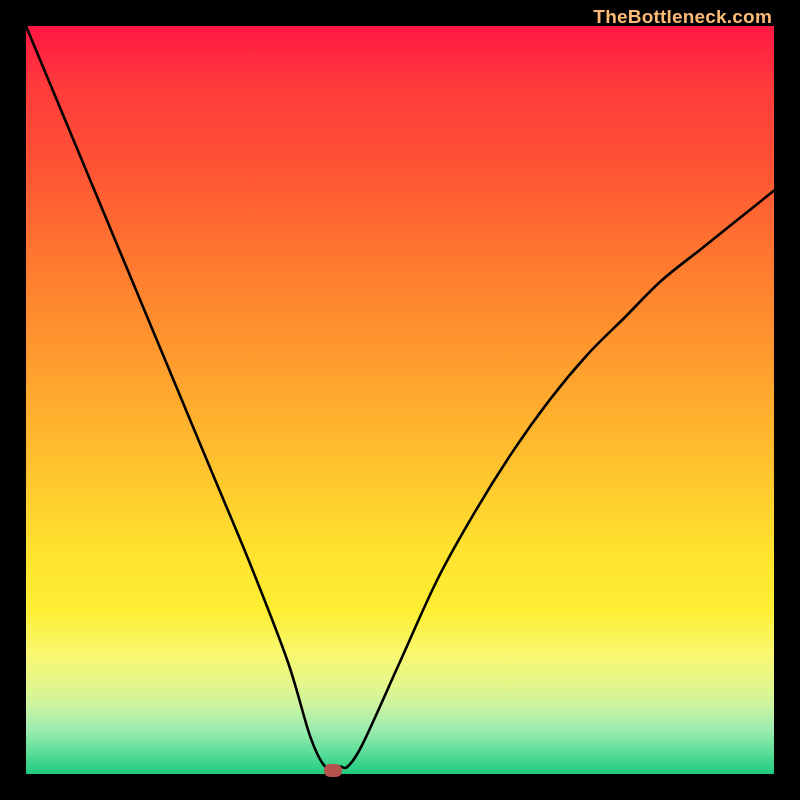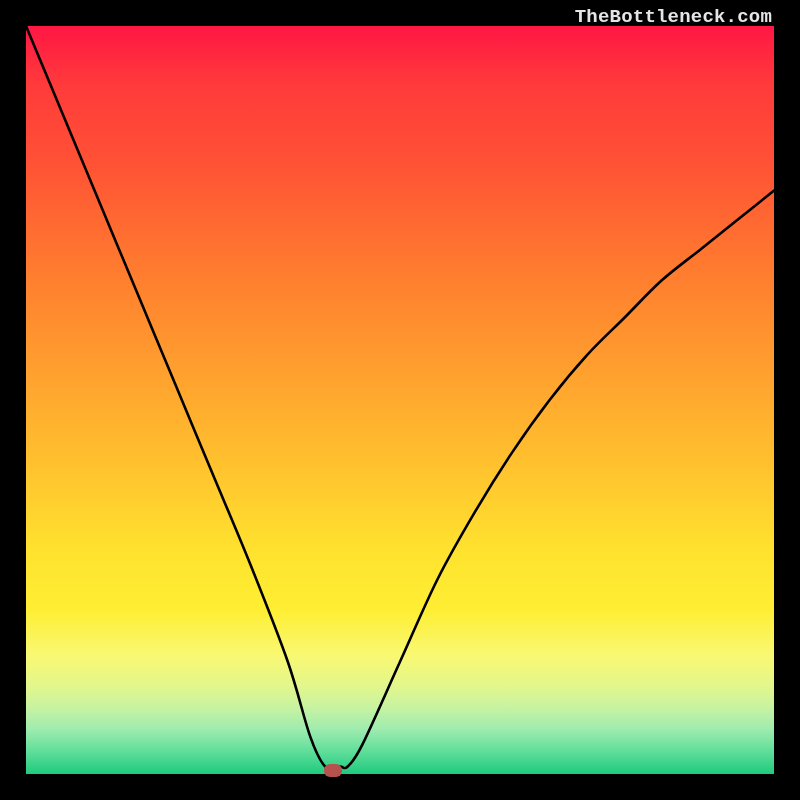--- a/index.html
+++ b/index.html
@@ -29,24 +29,24 @@
       #e4f78a 88%,
       #c9f3a1 91%,
       #9eecaf 94%,
       #5fde9a 97%,
       #1fca7e 100%);
   }
   .watermark {
     position: absolute;
     top: 6px;
     right: 28px;
-    font-family: Liberation Mono, monospace;
+    font-family: Liberation Sans, sans-serif;
     font-size: 19px;
     font-weight: 600;
-    color: #e5e5e5;
+    color: #fdba74;
     letter-spacing: 0.2px;
   }
   .marker {
     position: absolute;
     width: 18px;
     height: 13px;
     background: #b6524d;
     border-radius: 6px;
   }
   svg.curve {

